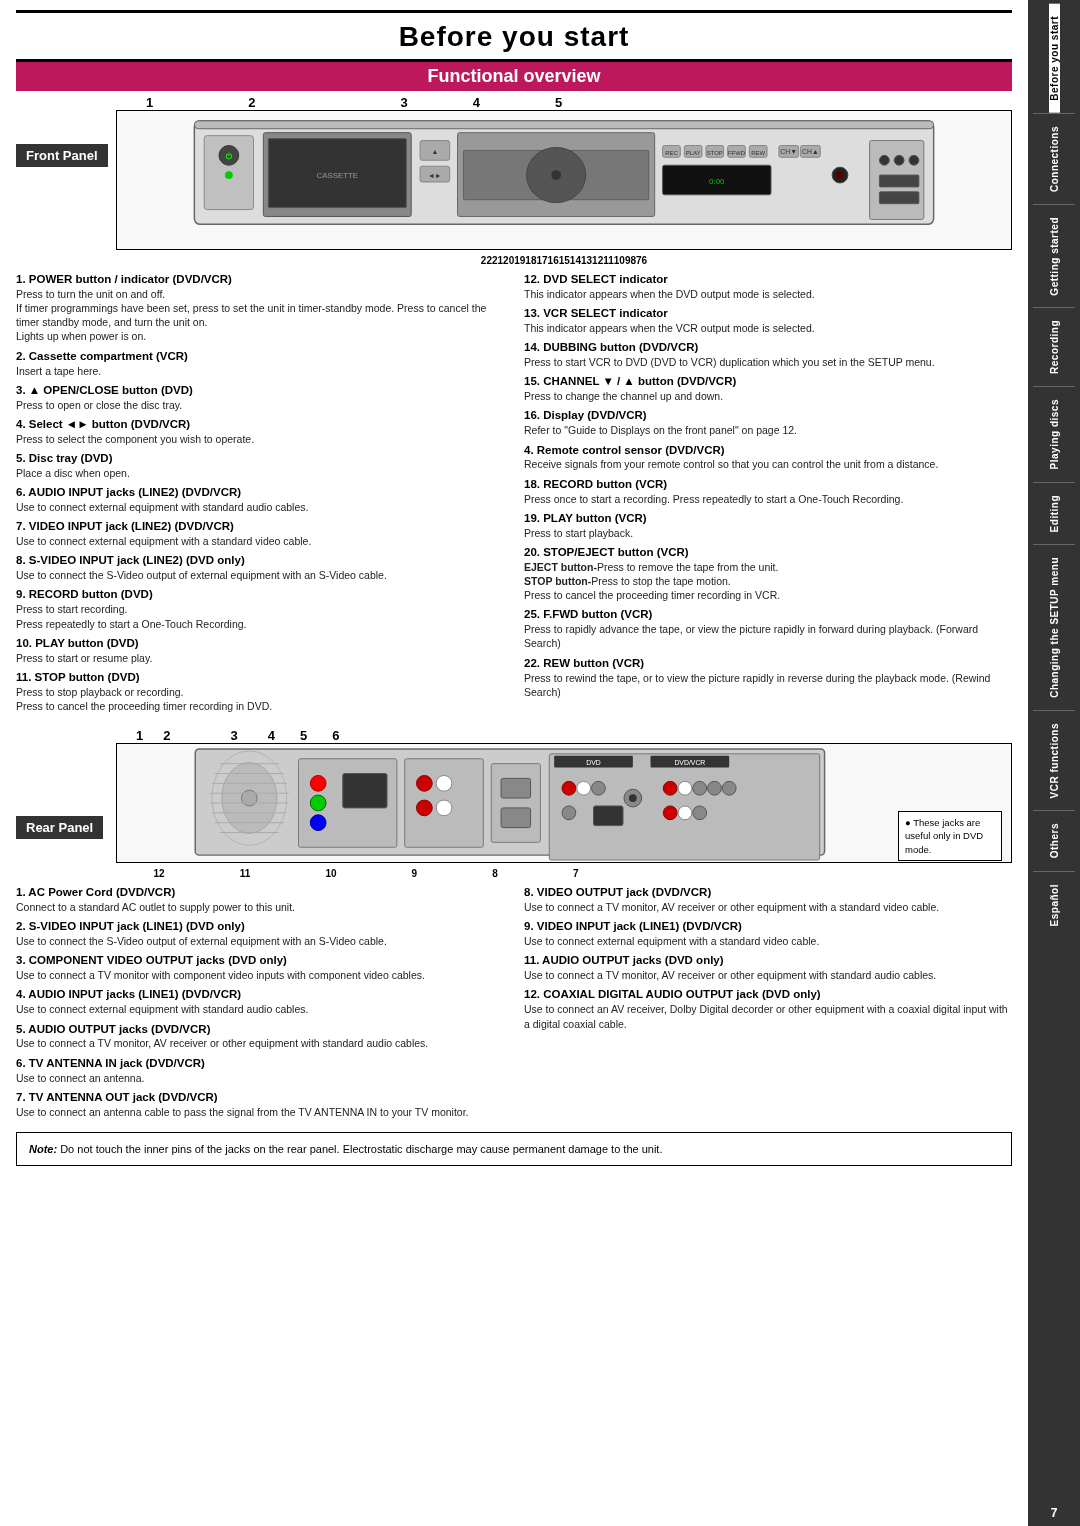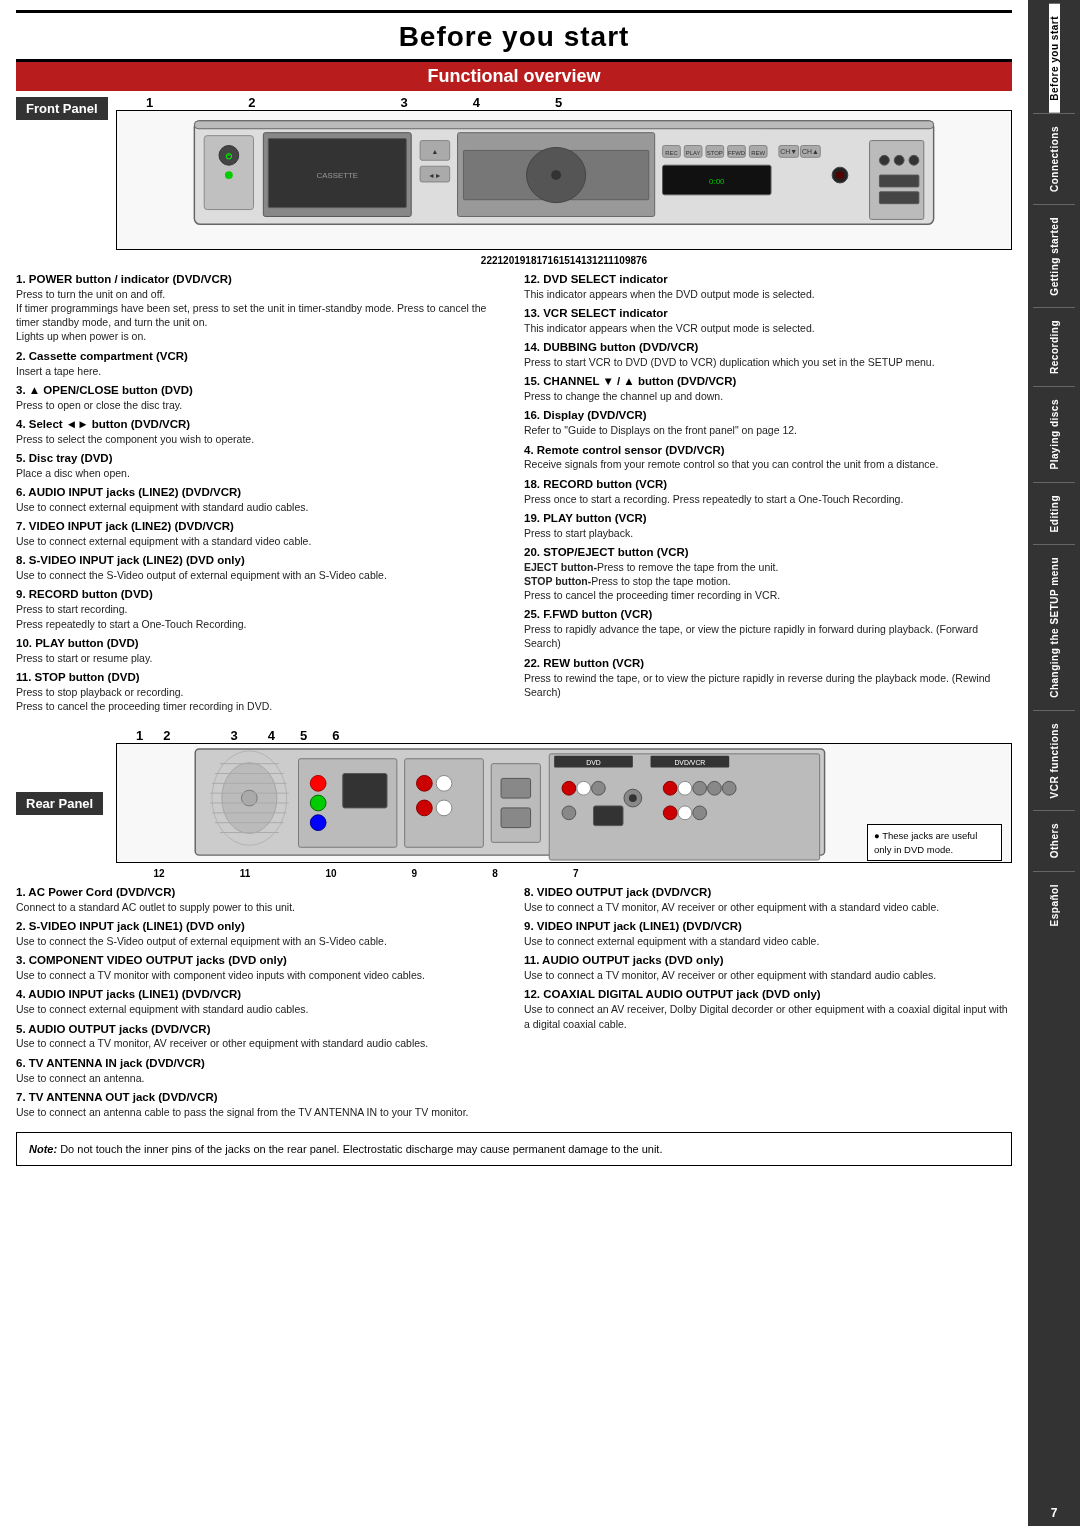--- a/index.html
+++ b/index.html
@@ -26,38 +26,39 @@
       font-weight: bold;
       letter-spacing: 1px;
       padding: 8px 0 6px 0;
       border-top: 3px solid #000;
       border-bottom: 3px solid #000;
       margin-bottom: 0;
     }
 
     
     .section-header {
-      background: #b91c1c;
+      background: #be185d;
       color: #fff;
       text-align: center;
       font-size: 18px;
       font-weight: bold;
       padding: 4px 0;
       margin-bottom: 2px;
     }
 
     
     .panel-label {
       display: inline-block;
       background: #333;
       color: #fff;
       font-size: 13px;
       font-weight: bold;
       padding: 4px 10px;
       margin-bottom: 2px;
+      margin-top: 47px;
     }
 
     
     .diagram-area {
       border: 1.5px solid #000;
       margin: 0 0 4px 0;
       background: #f8f8f8;
       position: relative;
       overflow: hidden;
     }
@@ -437,21 +438,21 @@
 
         <div style="display:flex; padding: 1px 0 0 0; font-weight:bold; font-size:10px; justify-content:space-around; max-width:500px;">
           <span>12</span>
           <span>11</span>
           <span>10</span>
           <span>9</span>
           <span>8</span>
           <span>7</span>
         </div>
 
-        <div style="position:absolute; right:10px; bottom:18px; border:1px solid #000; padding:4px 6px; background:#fff; width:135px; font-size:9.5px; line-height:1.4;">
+        <div style="position:absolute; right:10px; bottom:18px; border:1px solid #000; padding:4px 6px; background:#fff; width:104px; font-size:9.5px; line-height:1.4;">
           ● <span>These jacks are useful only in DVD mode.</span>
         </div>
       </div>
     </div>
 
     <div class="descriptions-grid" style="margin-top:6px;">
 
       <div>
         <div class="desc-item">
           <div class="title-line"><span class="bold-inline">1. AC Power Cord (DVD/VCR)</span></div>

